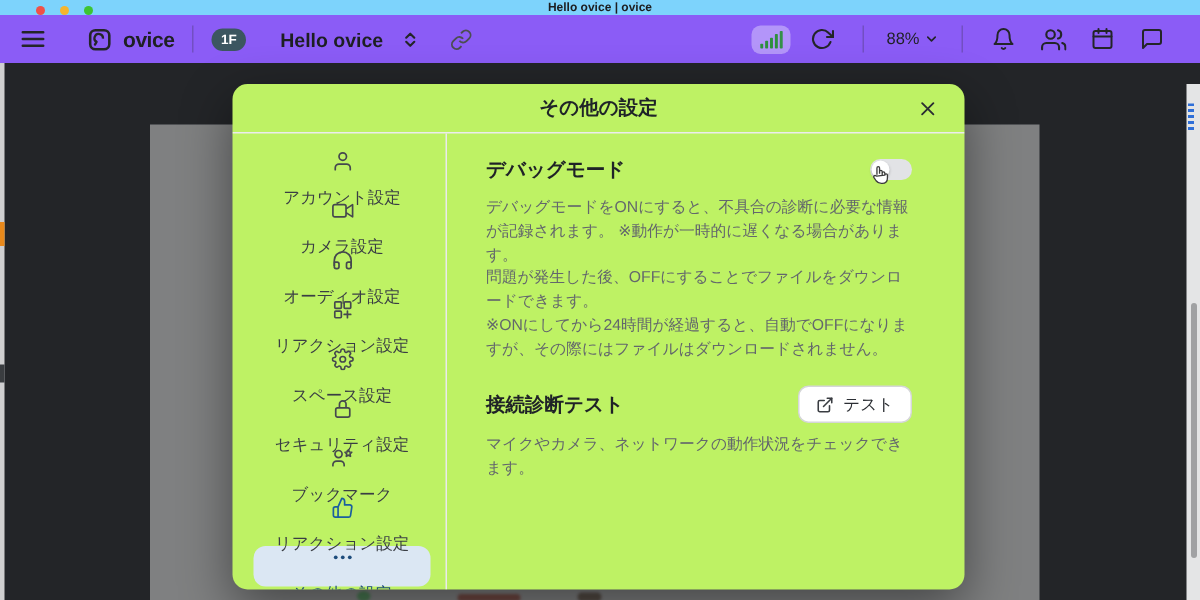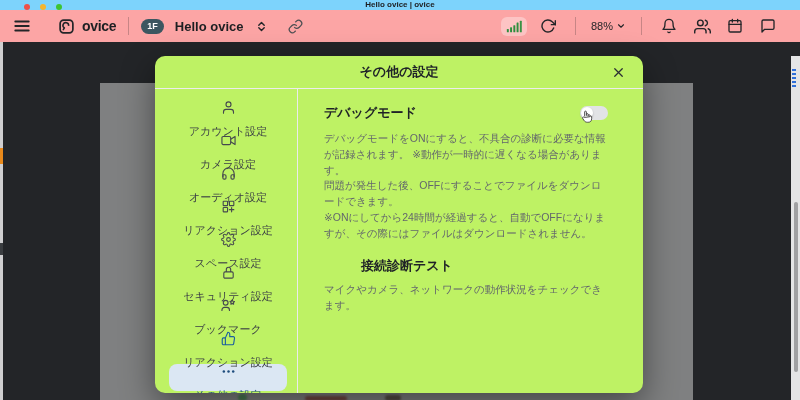--- a/index.html
+++ b/index.html
@@ -9,30 +9,30 @@
   
   .titlebar { position:absolute; left:0; top:0; width:800px; height:10px; background:#7dd3fc; display:flex; align-items:center; justify-content:center; z-index:3; }
   .lights { position:absolute; left:24px; top:4px; display:flex; gap:10px; }
   .light { width:6px; height:6px; border-radius:50%; }
   .light.red { background:#ef5148; }
   .light.yellow { background:#f6b52e; }
   .light.green { background:#3ec432; }
   .win-title { font-size:8px; font-weight:bold; color:#1d1d1f; line-height:10px; }
 
   
-  .toolbar { position:absolute; left:0; top:10px; width:800px; height:32px; background:#fca5a5; display:flex; align-items:center; z-index:3; }
+  .toolbar { position:absolute; left:0; top:10px; width:800px; height:32px; background:#8b5cf6; display:flex; align-items:center; z-index:3; }
   .toolbar svg { display:block; }
   .tb-icon { color:#232528; display:flex; align-items:center; justify-content:center; width:24px; height:24px; flex:0 0 auto; }
   .tb-left { display:flex; align-items:center; gap:6px; padding-left:10px; }
   .tb-right { margin-left:auto; display:flex; align-items:center; gap:9px; padding-right:20px; }
   .tb-divider { width:1px; height:18px; background:rgba(40,40,40,0.25); margin:0 6px; }
   .logo-wrap { display:flex; align-items:center; gap:4px; margin-left:14px; }
   .logo-text { font-size:14px; font-weight:bold; color:#1e2023; letter-spacing:-0.3px; }
   .floor-badge { background:#3c5660; color:#fff; font-size:9px; font-weight:bold; border-radius:9px; padding:3px 6px; line-height:1; }
-  .space-name { font-size:13px; font-weight:bold; color:#1d1f22; margin-left:5px; }
+  .space-name { font-size:13px; font-weight:bold; color:#1d1f22; margin-left:17px; }
   .signal-pill { background:rgba(255,255,255,0.35); border-radius:6px; padding:3px 5px; display:flex; align-items:flex-end; }
   .zoom-ctl { display:flex; align-items:center; gap:3px; color:#222428; }
   .zoom-text { font-size:11px; color:#1f2124; }
 
   
   .canvas { position:absolute; left:0; top:42px; width:800px; height:358px; background:#232528; z-index:1; }
   .floor { position:absolute; left:100px; top:41px; width:593px; height:317px; background:#7f8081; }
   .edge-strip-left { position:absolute; left:0; top:0; width:3px; height:358px; background:#cfcfd0; }
   .edge-blob-orange { position:absolute; left:0; top:106px; width:3px; height:16px; background:#e8891b; }
   .edge-blob-dark { position:absolute; left:0; top:201px; width:3px; height:12px; background:#3a3d40; }
@@ -56,21 +56,21 @@
   .side-item.selected { background:#dbe7f3; color:#1d4c7c; }
   .side-icon { width:15px; height:15px; color:#45484e; flex:0 0 15px; display:flex; align-items:center; }
   .side-icon svg { width:15px; height:15px; }
   .side-item.selected .side-icon { color:#1d4c7c; }
   .side-icon.accent { color:#1b5f9f; }
 
   .main { flex:1; padding:15px 35px 0 26px; }
   .section-row { display:flex; justify-content:space-between; align-items:center; }
   .section-title { font-size:13px; font-weight:bold; color:#1f2227; }
   .desc { margin-top:9px; font-size:10.5px; color:#63676c; line-height:1.5; white-space:pre-line; }
-  .section-2 { margin-top:16px;margin-left:37px; }
+  .section-2 { margin-top:16px; }
   .desc-2 { margin-top:7px; }
 
   .toggle { position:relative; width:28px; height:14px; border-radius:7px; background:#e2e3e6; flex:0 0 28px; cursor:pointer; }
   .knob { position:absolute; left:1px; top:1px; width:12px; height:12px; border-radius:50%; background:#fff; box-shadow:0 1px 2px rgba(0,0,0,0.25); }
   .cursor-icon { position:absolute; left:-1px; top:3px; width:15px; height:15px; }
 
   .test-btn { display:flex; align-items:center; gap:6px; border:1px solid #d5d6d8; border-radius:7px; background:#fff; padding:4px 11px; font-size:11px; color:#2b2e33; cursor:pointer; }
   .test-btn svg { display:block; color:#3a3d42; }
 </style>
 </head>
@@ -292,17 +292,27 @@
                 <path d="M9 12V4.8a1.4 1.4 0 0 1 2.8 0V11m0-2.3a1.4 1.4 0 0 1 2.8 0V12m0-1.6a1.4 1.4 0 0 1 2.8 0V12m0 .4a1.4 1.4 0 0 1 2.8 0v3.1c0 3.8-2 5.7-5.6 5.7h-1c-2.8 0-4.1-.9-5.5-2.8l-2.4-3.6c-.5-.9.4-2.3 1.8-1.9l1.3.6z" fill="#ffffff" stroke="#3c3c3c" stroke-width="1.4" stroke-linejoin="round"></path>
               </svg>
           </span>
         </span>
       </div>
       <div class="desc">デバッグモードをONにすると、不具合の診断に必要な情報が記録されます。 ※動作が一時的に遅くなる場合があります。
 問題が発生した後、OFFにすることでファイルをダウンロードできます。
 ※ONにしてから24時間が経過すると、自動でOFFになりますが、その際にはファイルはダウンロードされません。</div>
       <div class="section-row section-2">
         <span class="section-title">接続診断テスト</span>
+        <button class="test-btn">
+          <span>
+            <svg width="12" height="12" viewBox="0 0 24 24" fill="none" stroke="currentColor" stroke-width="2.1" stroke-linecap="round" stroke-linejoin="round">
+                <path d="M18 13v6a2 2 0 0 1-2 2H5a2 2 0 0 1-2-2V8a2 2 0 0 1 2-2h6"></path>
+                <path d="M15 3h6v6"></path>
+                <path d="M10 14L21 3"></path>
+              </svg>
+          </span>
+          <span>テスト</span>
+        </button>
       </div>
       <div class="desc desc-2">マイクやカメラ、ネットワークの動作状況をチェックできます。</div>
     </div>
   </div>
 </div>
 
 </body></html>

